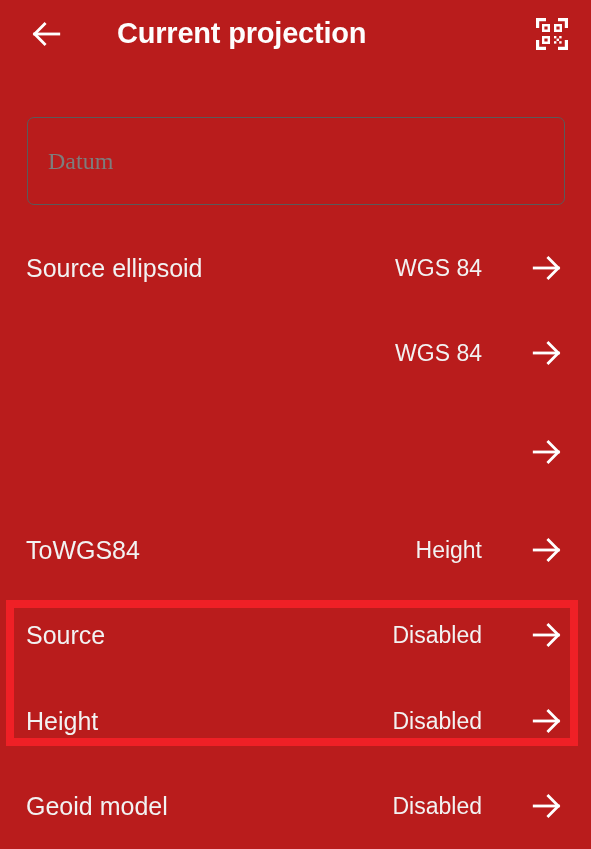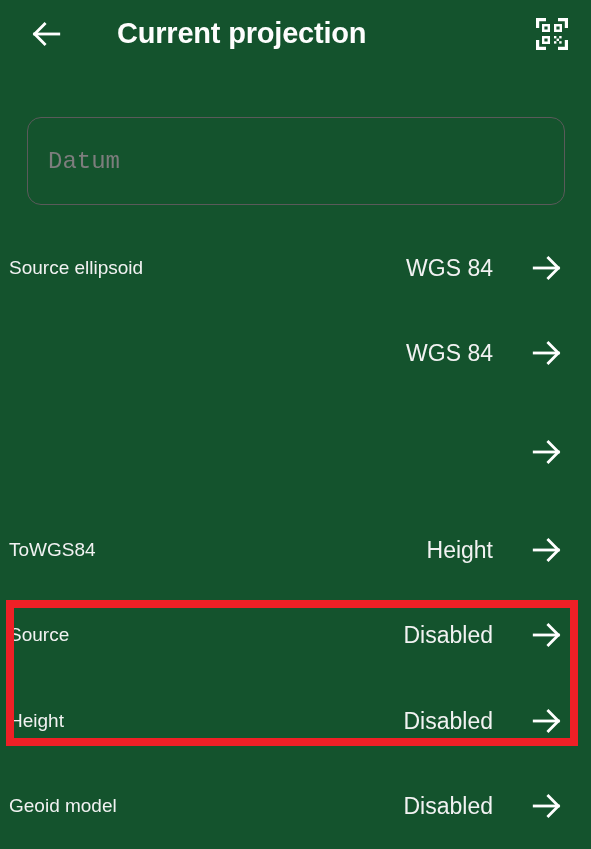--- a/index.html
+++ b/index.html
@@ -11,21 +11,21 @@
     width: 591px;
     height: 849px;
     overflow: hidden;
     font-family: "Liberation Sans", sans-serif;
     -webkit-font-smoothing: antialiased;
   }
   .screen {
     position: relative;
     width: 591px;
     height: 849px;
-    background: #14532d;
+    background: #b91c1c;
   }
 
   
   .appbar {
     position: absolute;
     left: 0; top: 0;
     width: 591px;
     height: 72px;
   }
   .back-btn {
@@ -63,24 +63,24 @@
 
   
   .datum-field {
     position: absolute;
     left: 27px;
     top: 117px;
     width: 538px;
     height: 88px;
     box-sizing: border-box;
     border: 1px solid #5a5a5a;
-    border-radius: 14px;
+    border-radius: 7px;
     background: transparent;
     color: #f0f0f0;
-    font-family: Liberation Mono, monospace;
+    font-family: Liberation Serif, serif;
     font-size: 24px;
     padding: 0 20px;
     outline: none;
   }
   .datum-field::placeholder {
     color: #7d7d7d;
     opacity: 1;
   }
 
   
@@ -88,28 +88,28 @@
     position: absolute;
     left: 0;
     width: 591px;
     height: 62px;
     display: flex;
     align-items: center;
     cursor: pointer;
   }
   .row-label {
     position: absolute;
-    left: 9px;
-    font-size: 19px;
+    left: 26px;
+    font-size: 25px;
     color: #f2f2f2;
     white-space: nowrap;
   }
   .row-value {
     position: absolute;
-    right: 98px;
+    right: 109px;
     font-size: 23px;
     color: #f2f2f2;
     white-space: nowrap;
   }
   .row-arrow {
     position: absolute;
     right: 24px;
     width: 40px;
     height: 40px;
     display: flex;

